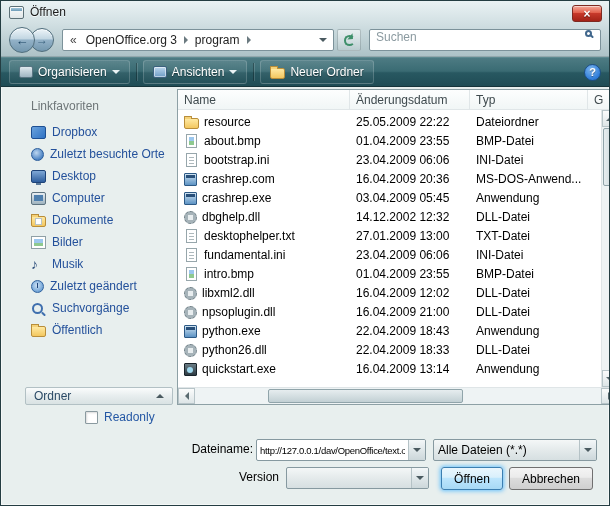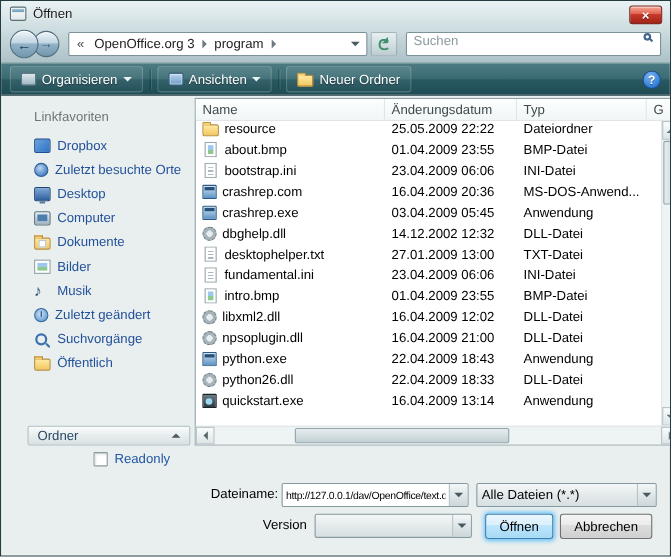--- a/index.html
+++ b/index.html
@@ -134,21 +134,21 @@
   .tri-up { width:0; height:0; border-bottom:4px solid #4a5a60; border-left:4px solid transparent; border-right:4px solid transparent; }
 
   
   .listpanel { flex:1; border:1px solid #8da0a5; background:#fff; display:flex; flex-direction:column; position:relative; }
   .lheader { height:20px; display:flex; background:linear-gradient(#fdfefe,#f1f6f6); border-bottom:1px solid #e0e6e8; color:#3f4a4e; flex:0 0 auto; }
   .hcell { display:flex; align-items:center; padding:0 6px; border-right:1px solid #e0e6e8; white-space:nowrap; overflow:hidden; }
   .c-name { width:172px; } .c-date { width:120px; } .c-type { width:118px; } .c-size { flex:1; min-width:8px; }
 
   .lbody { flex:1; position:relative; overflow:hidden; display:flex; }
   .rows { flex:1; overflow:hidden; }
-  .frow { height:19px; display:flex; align-items:flex-start; }
+  .frow { height:19px; display:flex; align-items:flex-end; }
   .fc { padding:0 6px; white-space:nowrap; overflow:hidden; color:#000; }
   .frow .c-name { display:flex; align-items:center; gap:5px; padding-left:6px; }
   .fname { white-space:nowrap; }
 
   .fi { width:14px; height:14px; flex:0 0 auto; position:relative; }
   .fi-folder { width:15px; height:11px; margin-top:2px; background:linear-gradient(#ffe9a2,#f3c75f); border:1px solid #b98e3a; border-radius:1px 2px 2px 2px; }
   .fi-folder::before { content:""; position:absolute; top:-3px; left:-1px; width:6px; height:2px; background:#f5d279; border:1px solid #b98e3a; border-bottom:none; border-radius:1px 1px 0 0; }
   .fi-image, .fi-ini, .fi-txt { width:11px; height:14px; background:#fff; border:1px solid #97a6ab; margin:0 2px; }
   .fi-image::after { content:""; position:absolute; inset:2px; background:linear-gradient(#9cc7ee 0 55%, #8fc98f 55%); }
   .fi-ini::after, .fi-txt::after { content:""; position:absolute; left:2px; right:2px; top:3px; height:9px;

